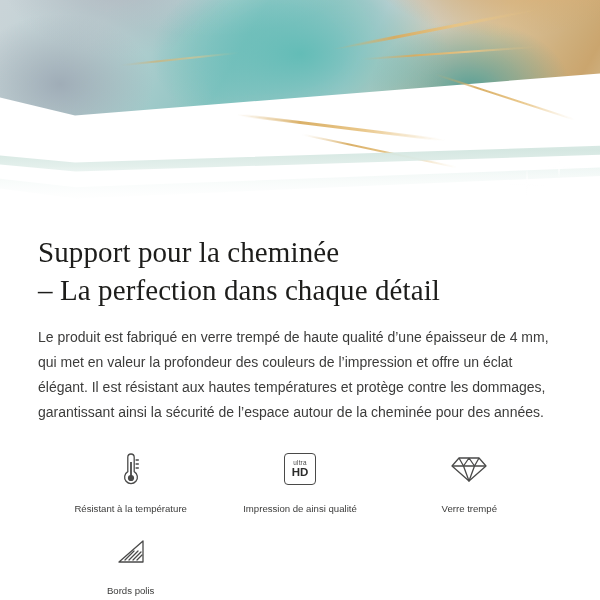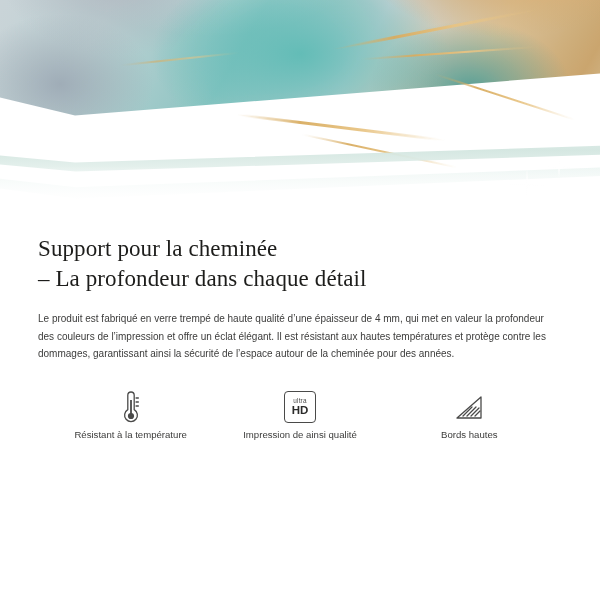--- a/index.html
+++ b/index.html
@@ -106,32 +106,32 @@
   .sparkle.s2 { left: 548px; top: 156px; width: 22px; height: 22px; opacity: .85; }
 
   
   .content {
     padding: 0 38px;
     box-sizing: border-box;
   }
 
   .headline {
     font-family: "Liberation Serif", serif;
-    font-size: 23px;
+    font-size: 29px;
     line-height: 1.30;
     color: #1d1d1b;
     font-weight: 400;
     margin: 22px 0 4px 0;
     letter-spacing: .1px;
   }
   .headline .line2 { display: block; }
 
   .paragraph {
     margin: 16px 0 0 0;
-    font-size: 10px;
+    font-size: 14px;
     line-height: 1.78;
     color: #3c3c3b;
     max-width: 528px;
     text-align: left;
   }
 
   
   .features {
     margin-top: 22px;
     display: grid;
@@ -146,21 +146,21 @@
     justify-content: space-between;
   }
   .feature-icon {
     height: 44px;
     display: flex;
     align-items: center;
     justify-content: center;
     color: #4a4a49;
   }
   .feature-label {
-    margin-top: 0;
+    margin-top: 12px;
     font-size: 9.6px;
     color: #3c3c3b;
     text-align: center;
     line-height: 1.2;
   }
   .hd-badge {
     width: 30px;
     height: 30px;
     border: 1.4px solid #4a4a49;
     border-radius: 4px;
@@ -199,21 +199,21 @@
     <div class="hero-edge2"></div>
     <div class="sparkle"></div>
     <div class="sparkle s2"></div>
     <div class="hero-fade"></div>
   </div>
 
   <div class="content">
 
     <h1 class="headline">
       <span>Support pour la cheminée</span>
-      <span class="line2">– La profondeur dans chaque détail</span>
+      <span class="line2">– La perfection dans chaque détail</span>
     </h1>
 
     <p class="paragraph">Le produit est fabriqué en verre trempé de haute qualité d’une épaisseur de 4 mm, qui met en valeur la profondeur des couleurs de l’impression et offre un éclat élégant. Il est résistant aux hautes températures et protège contre les dommages, garantissant ainsi la sécurité de l’espace autour de la cheminée pour des années.</p>
 
     <div class="features">
 
       <div class="feature">
         <div class="feature-icon">
           <svg width="26" height="40" viewBox="0 0 26 40" fill="none" stroke="#4a4a49" stroke-width="1.3">
             <path d="M13 5a3.2 3.2 0 0 1 3.2 3.2v14.4a6.4 6.4 0 1 1-6.4 0V8.2A3.2 3.2 0 0 1 13 5z"></path>
@@ -229,27 +229,38 @@
         <div class="feature-icon">
           <div class="hd-badge">
             <span class="ultra">ultra</span>
             <span class="hd">HD</span>
           </div>
         </div>
         <div class="feature-label">Impression de ainsi qualité</div>
       </div>
 
 
+      <div class="feature">
+        <div class="feature-icon">
+          <svg width="38" height="34" viewBox="0 0 38 34" fill="none" stroke="#4a4a49" stroke-width="1.3" stroke-linejoin="round">
+            <path d="M9 6h20l7 8-17 15L2 14l7-8z"></path>
+            <path d="M2 14h34"></path>
+            <path d="M9 6l4.5 8L19 6M29 6l-4.5 8L19 6"></path>
+            <path d="M13.5 14L19 29l5.5-15"></path>
+          </svg>
+        </div>
+        <div class="feature-label">Verre trempé</div>
+      </div>
 
       <div class="feature">
         <div class="feature-icon">
           <svg width="36" height="34" viewBox="0 0 36 34" fill="none" stroke="#4a4a49" stroke-width="1.3" stroke-linecap="round">
             <path d="M6 28h24V7z" stroke-linejoin="round"></path>
             <path d="M12 26l9-9M16 26l9-9M20 26l8-8M24 26l5-5"></path>
           </svg>
         </div>
-        <div class="feature-label">Bords hautes</div>
+        <div class="feature-label">Bords polis</div>
       </div>
 
 
     </div>
   </div>
 </div>
 
 </body></html>

